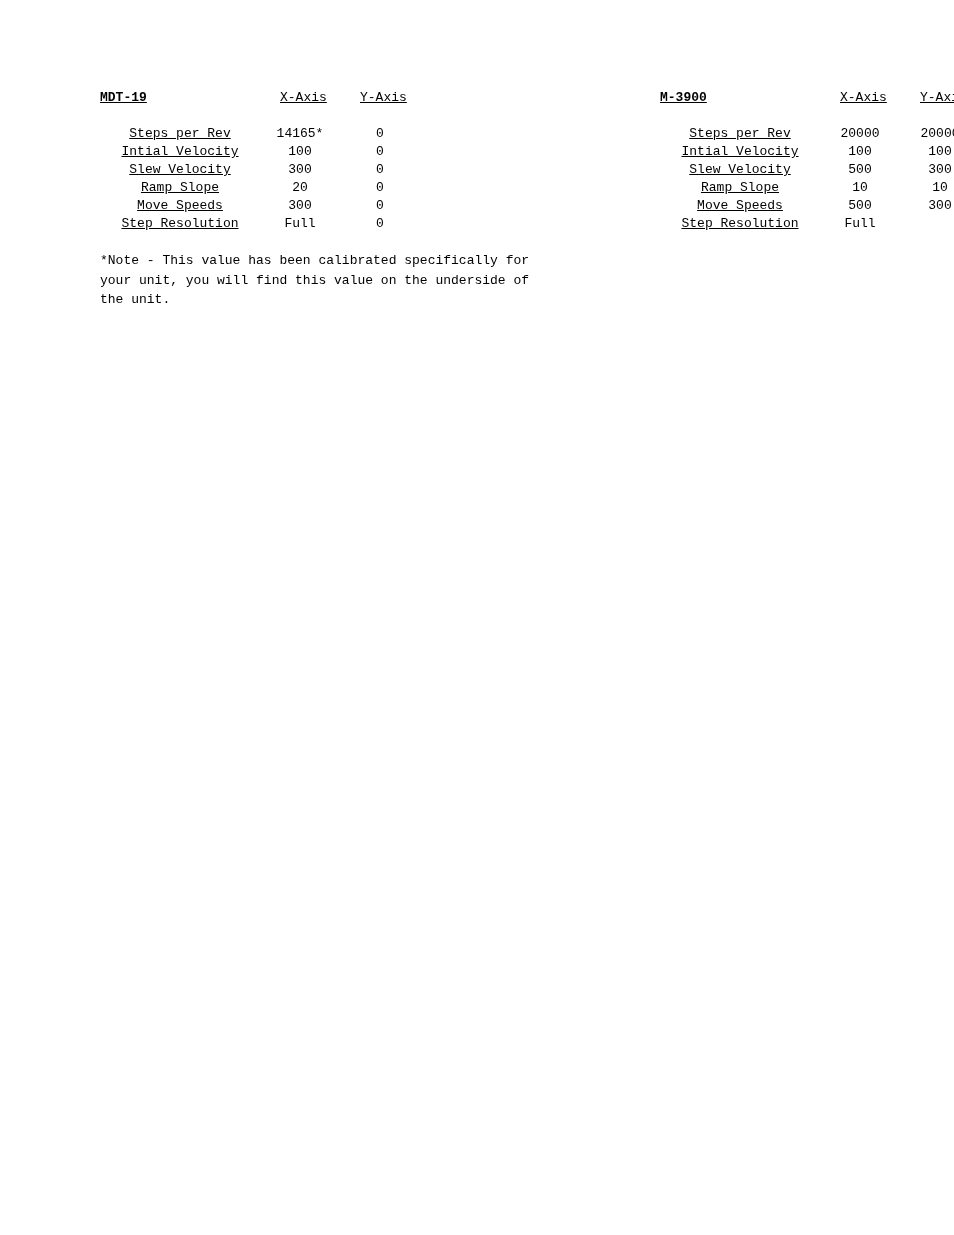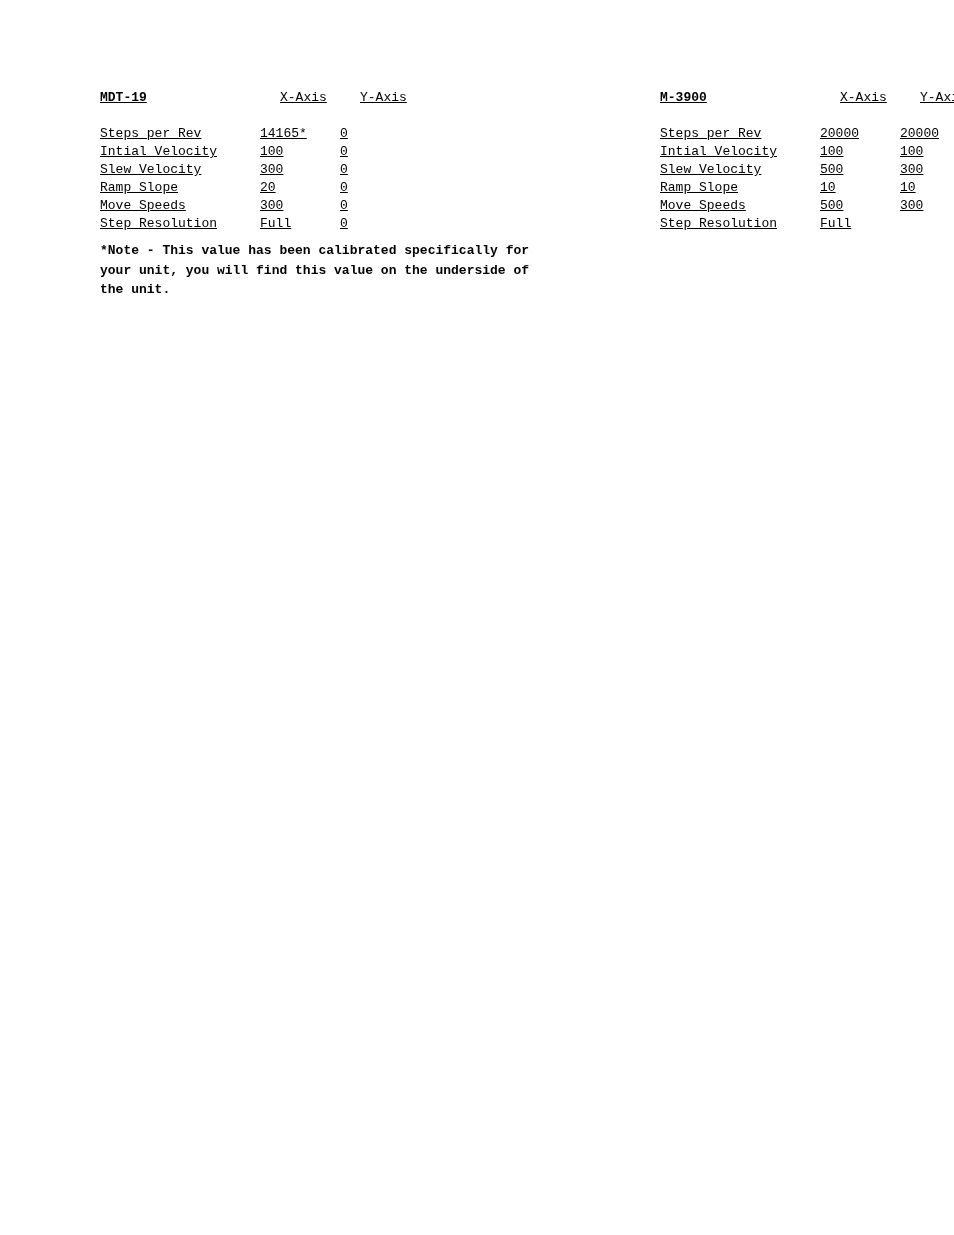--- a/index.html
+++ b/index.html
@@ -52,43 +52,43 @@
       text-decoration: underline;
       width: 80px;
       display: inline-block;
       margin-left: 20px;
     }
 
     .data-row {
       display: flex;
       margin-bottom: 3px;
       align-items: baseline;
+      text-align: center;
     }
 
     .row-label {
       text-decoration: underline;
       width: 160px;
       flex-shrink: 0;
     }
 
     .row-label-right {
       text-decoration: underline;
       width: 160px;
       flex-shrink: 0;
     }
 
     .row-value {
-      text-decoration: underline;
       width: 80px;
       flex-shrink: 0;
     }
 
     .note-text {
-      margin-top: 10px;
-      font-weight: bold;
+      margin-top: 20px;
+      font-weight: normal;
       max-width: 460px;
       line-height: 1.5;
     }
 
     .header-row {
       display: flex;
       align-items: baseline;
       margin-bottom: 4px;
     }
 

